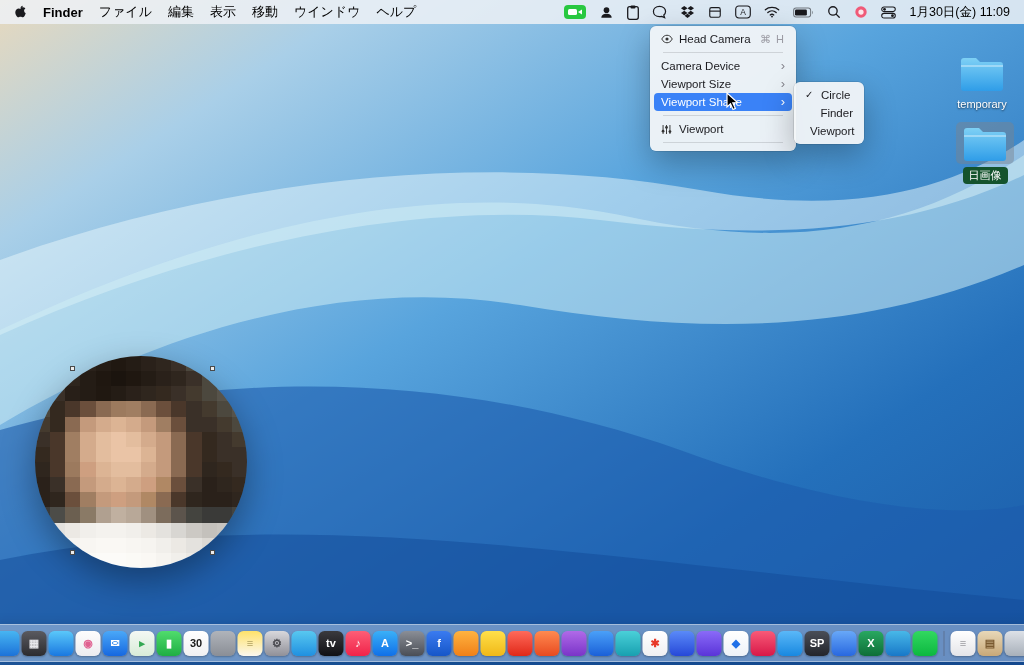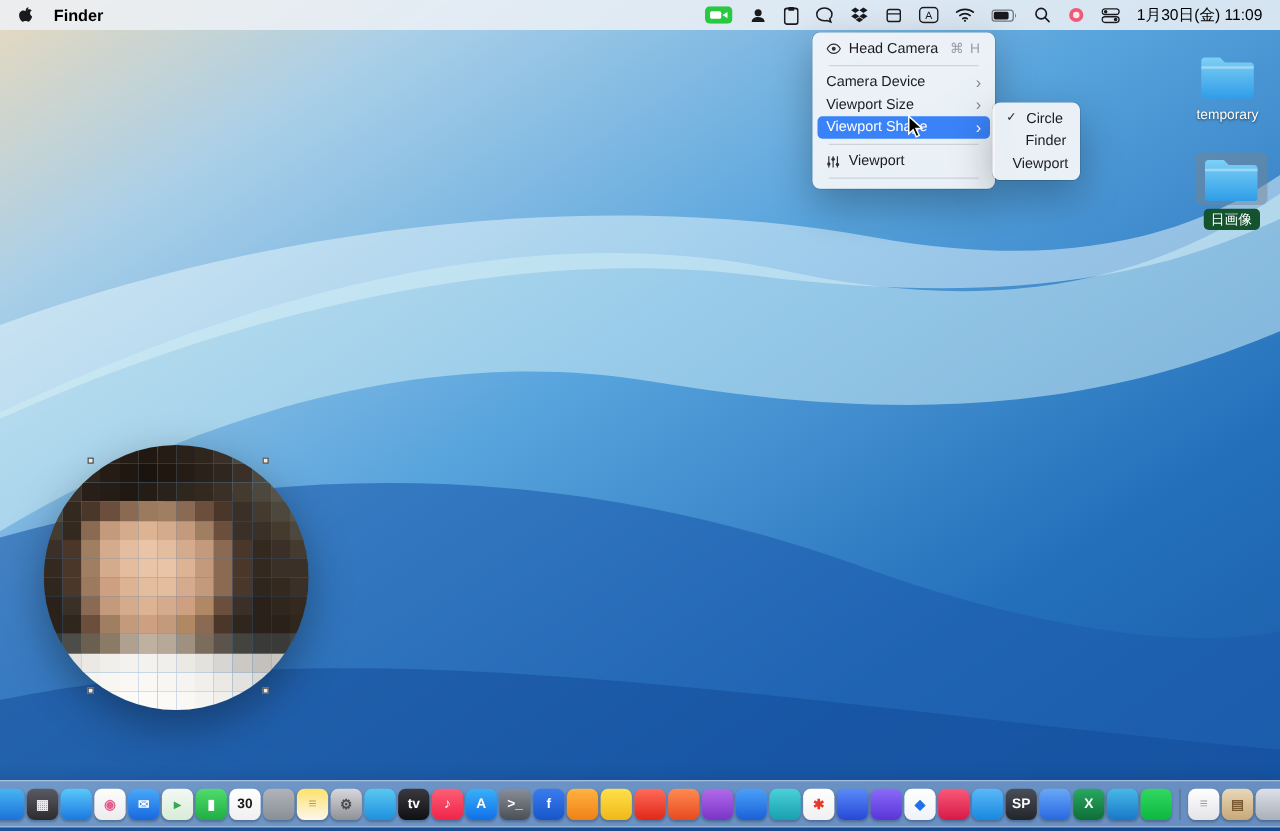--- a/index.html
+++ b/index.html
@@ -29,21 +29,21 @@
   .mi-icon{display:flex;align-items:center;width:13px;}
   .mi-label{white-space:nowrap;}
   .mi-right{margin-left:auto;color:#9b9ba3;letter-spacing:1px;font-size:11px;}
   .mi-chev{margin-left:auto;color:#85858d;font-size:13px;line-height:10px;}
   .menu-row.hl .mi-chev{color:#fff;}
   .menu-sep{height:1px;background:rgba(0,0,0,0.12);margin:4px 9px;}
   .sub-check{width:11px;font-size:10px;}
   
   .desk-icon{position:absolute;width:70px;display:flex;flex-direction:column;
     align-items:center;gap:3px;z-index:10;}
-  #icon-temporary{left:947px;top:40px;}
+  #icon-temporary{left:947px;top:52px;}
   #icon-selected-folder{left:950px;top:122px;}
   .folder-wrap{padding:3px 6px;border-radius:5px;display:flex;}
   .folder-wrap.sel{background:rgba(125,130,140,0.45);}
   .desk-label{font-size:11px;color:#fff;padding:1px 6px;border-radius:4px;
     text-shadow:0 1px 2px rgba(0,0,0,0.65);white-space:nowrap;}
   .desk-label.sel{background:#14532d;text-shadow:none;}
   
   .webcam{position:absolute;left:35px;top:356px;width:212px;height:212px;
     border-radius:50%;overflow:hidden;z-index:8;
     box-shadow:0 12px 34px rgba(0,0,0,0.35);}
@@ -88,20 +88,28 @@
 
 <div class="menubar">
   <div class="mb-left">
     <span class="mb-apple">
       <svg width="13" height="15" viewBox="0 0 16 19">
         <path d="M8,4.6 C9.6,2.4 12.8,2.6 14.2,4.4 C11.8,5.8 12,9 14.6,10.4 C14,12.4 12.6,15.6 10.8,15.6 C9.8,15.6 9.4,15 8,15 C6.6,15 6.2,15.6 5.2,15.6 C3.4,15.6 1.4,12 1.4,9.2 C1.4,5.8 4.2,4.2 6,4.4 C7,4.5 7.4,5 8,4.6 Z" fill="#1a1a1e"></path>
         <path d="M8,4.2 C8,2.6 9.4,1.2 10.8,1 C11,2.6 9.6,4.2 8,4.2 Z" fill="#1a1a1e"></path>
       </svg>
     </span>
     <span class="mb-appname">Finder</span>
+    <span style="display:flex;gap:16px;">
+        <span class="mb-menu">ファイル</span>
+        <span class="mb-menu">編集</span>
+        <span class="mb-menu">表示</span>
+        <span class="mb-menu">移動</span>
+        <span class="mb-menu">ウインドウ</span>
+        <span class="mb-menu">ヘルプ</span>
+      </span>
   </div>
   <div class="mb-right">
     <span class="st-icon">
       <svg width="22" height="14" viewBox="0 0 22 14">
           <rect width="22" height="14" rx="4" fill="#28c840"></rect>
           <rect x="4" y="4" width="9" height="6" rx="1.5" fill="#fff"></rect>
           <path d="M14 7 L18 4.5 V9.5 Z" fill="#fff"></path>
         </svg>
     </span>
     <span class="st-icon">

